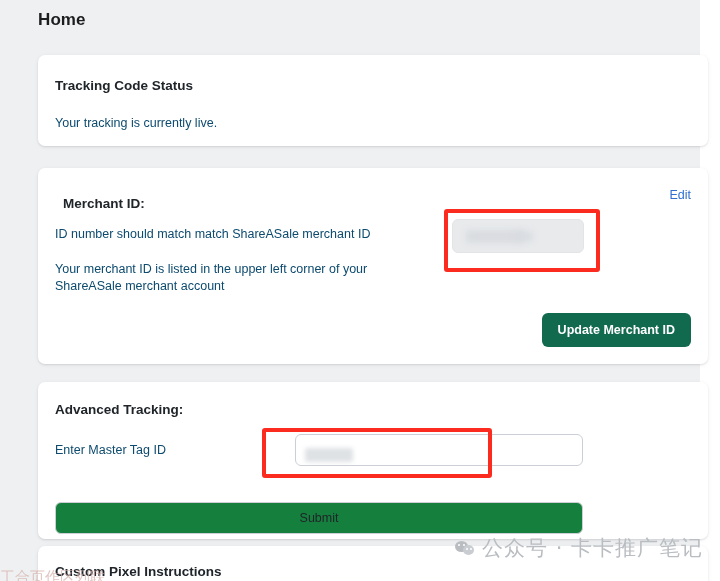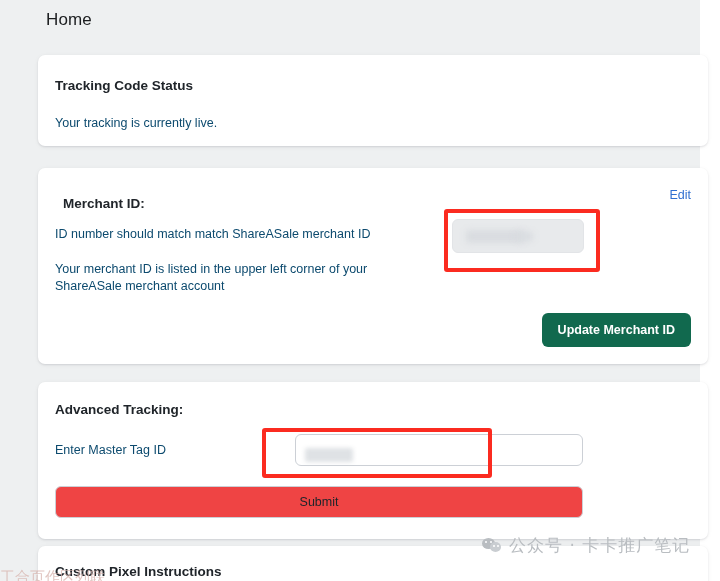--- a/index.html
+++ b/index.html
@@ -28,24 +28,24 @@
     position: absolute;
     left: 0;
     top: 0;
     width: 700px;
     height: 581px;
     background: #eef0f1;
   }
 
   .page-title {
     position: absolute;
-    left: 46px;
+    left: 38px;
     top: 10px;
     font-size: 17px;
-    font-weight: normal;
+    font-weight: bold;
     color: #1b1d1f;
     letter-spacing: 0.1px;
     text-align: right;
   }
 
   .card {
     position: absolute;
     left: 38px;
     width: 670px;
     background: #ffffff;
@@ -171,24 +171,24 @@
     top: 13px;
     width: 48px;
     height: 14px;
     background: #dfe2e5;
     filter: blur(2.2px);
   }
 
   .btn-outline {
     position: absolute;
     left: 17px;
-    top: 104px;
+    top: 120px;
     width: 528px;
     height: 32px;
-    background: #ef4444;
+    background: #15803d;
     border: 1px solid #ccd0d6;
     border-radius: 6px;
     font-size: 12.5px;
     color: #20252a;
     cursor: pointer;
     font-family: "Liberation Sans", sans-serif;
   }
 
   
   #custom-heading {
@@ -220,27 +220,27 @@
   #annot-mastertag {
     left: 262px;
     top: 428px;
     width: 230px;
     height: 50px;
   }
 
   
   .watermark {
     position: absolute;
-    left: 482px;
+    left: 455px;
     top: 534px;
     display: flex;
     align-items: center;
     gap: 7px;
     color: #b9bdc1;
-    font-size: 17px;
+    font-size: 21px;
     letter-spacing: 1px;
     font-family: "DejaVu Sans", sans-serif;
     white-space: nowrap;
   }
   .wechat-icon {
     width: 20px;
     height: 17px;
     position: relative;
     flex: none;
   }

